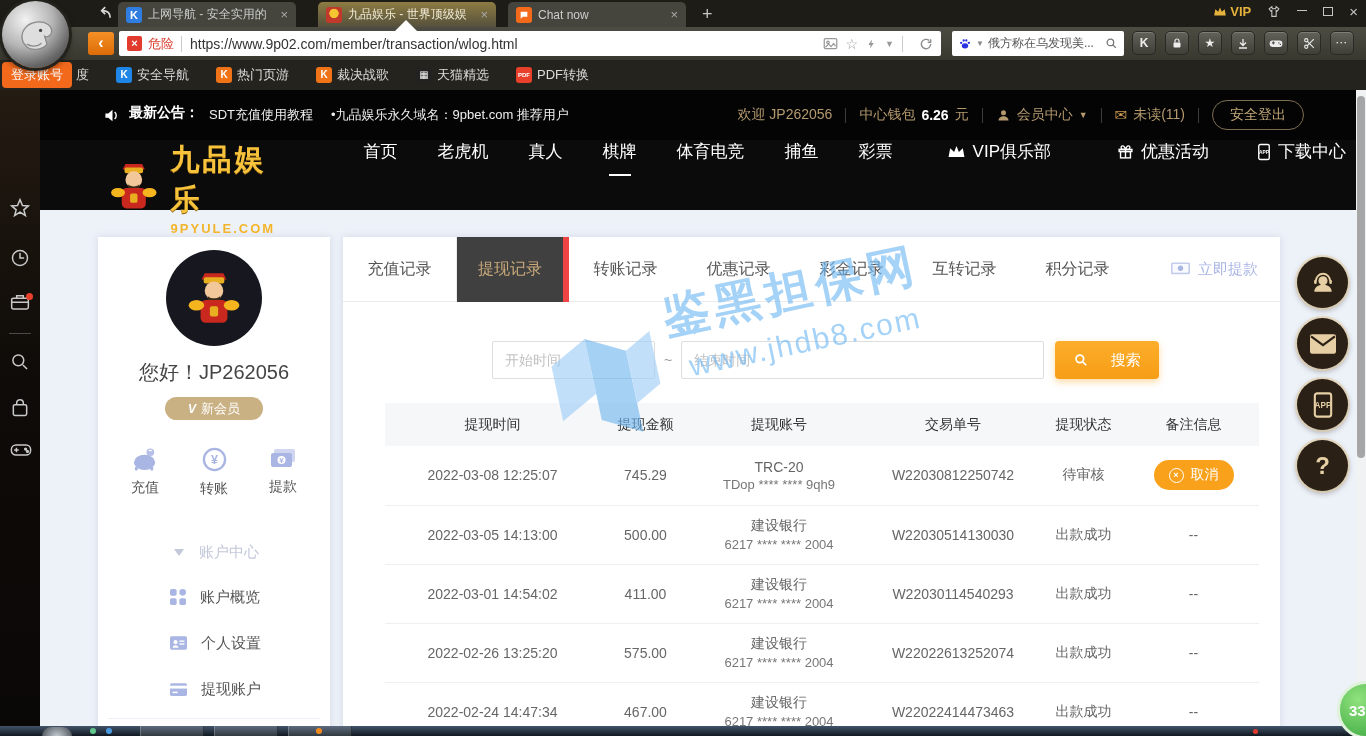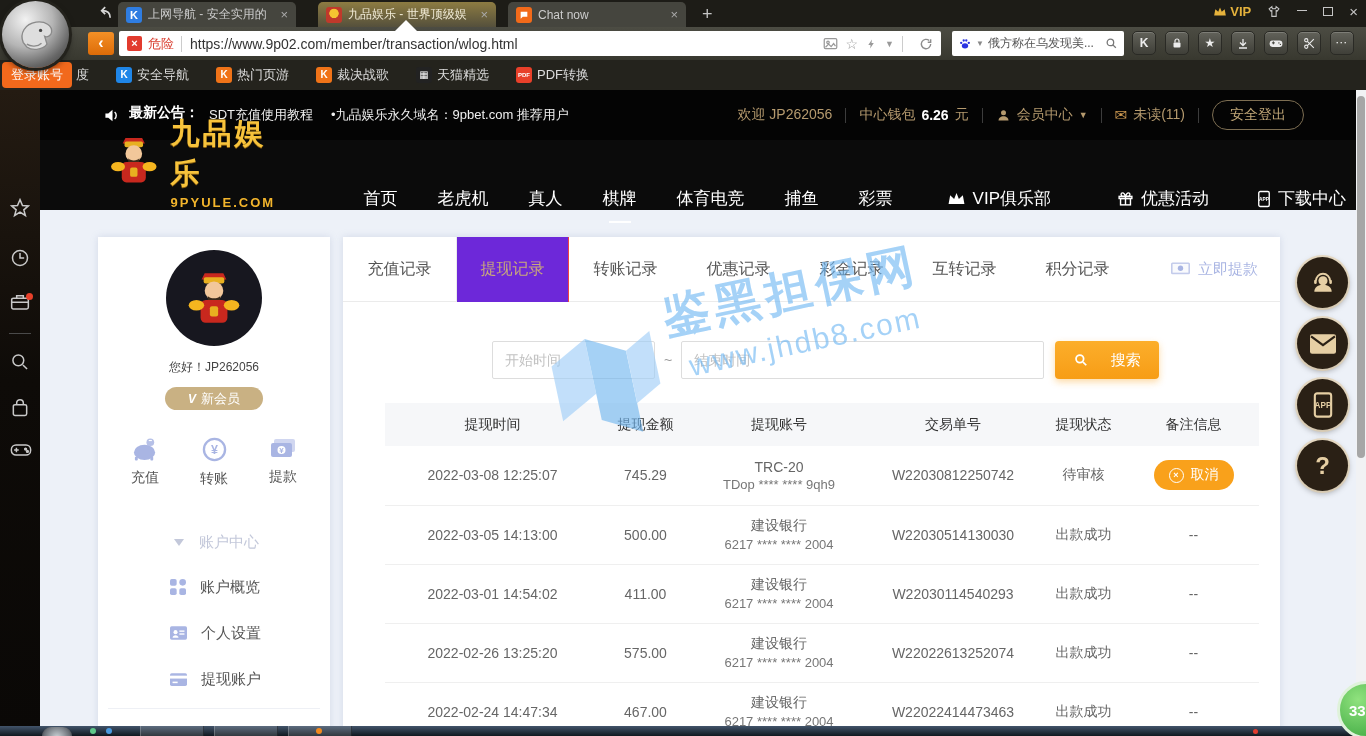--- a/index.html
+++ b/index.html
@@ -59,48 +59,48 @@
   .ann-item { margin-right:18px; color:#efefef; }
   .ann-right { margin-left:auto; margin-right:62px; display:flex; align-items:center; gap:13px; color:#b59a6e; font-size:14px; }
   .adiv { width:1px; height:15px; background:#3c3c3c; }
   .wallet b { color:#fff; font-weight:bold; }
   .annflex { display:flex; align-items:center; gap:6px; }
   .caret-s { font-size:9px; }
   .mailglyph { font-size:15px; color:#cf9b52; }
   .logoutbtn { padding:5px 17px; border:1px solid #7d6e52; border-radius:16px; color:#c2a878; font-size:14px; background:transparent; }
 
   
-  .siteheader { position:absolute; left:40px; top:140px; width:1326px; height:70px; background:#0b0b0b; display:flex; align-items:flex-end; z-index:2; }
+  .siteheader { position:absolute; left:40px; top:140px; width:1326px; height:70px; background:#0b0b0b; display:flex; align-items:flex-start; z-index:2; }
   .logo { margin-left:66px; display:flex; align-items:center; gap:9px; }
   .logotxt .t1 { font-size:29px; font-weight:bold; color:#f7c33c; letter-spacing:3px; text-shadow:0 1px 0 #8a5f0e; }
   .logotxt .t2 { font-size:13px; font-weight:bold; color:#f3b52c; letter-spacing:2px; margin-top:1px; }
   .nav { display:flex; align-items:center; margin-left:46px; }
   .nav-item { padding:0 20px; color:#fff; font-size:17px; position:relative; display:flex; align-items:center; gap:7px; white-space:nowrap; }
   .nav-item.underl::after { content:""; position:absolute; left:50%; transform:translateX(-50%); bottom:-13px; width:22px; height:2px; background:#fff; }
 
   
   .usercard { position:absolute; left:98px; top:237px; width:232px; bottom:0; background:#fff; box-shadow:0 0 7px rgba(140,155,190,.28); z-index:1; }
   .avatar { width:96px; height:96px; border-radius:50%; background:#17171f; margin:13px auto 0; display:flex; align-items:center; justify-content:center; }
-  .greet { text-align:center; font-size:12px; color:#444; margin-top:13px; }
+  .greet { text-align:center; font-size:20px; color:#444; margin-top:13px; }
   .vbadge { width:98px; height:23px; border-radius:12px; background:#c9b183; color:#fff; font-size:13px; margin:11px auto 0; display:flex; align-items:center; justify-content:center; gap:5px; }
   .vbadge .vmark { font-style:italic; font-weight:bold; font-size:12px; }
   .quick { display:flex; justify-content:space-between; padding:0 33px; margin-top:27px; }
   .qitem { display:flex; flex-direction:column; align-items:center; gap:8px; color:#555; font-size:14px; }
   .qitem svg { color:#a9b5e3; }
   .menu { margin-top:32px; }
   .menu-h { display:flex; align-items:center; gap:15px; padding-left:76px; height:44px; color:#c3c8da; font-size:15px; }
   .menu-i { display:flex; align-items:center; gap:14px; padding-left:72px; height:46px; color:#555; font-size:15px; }
   .menu-i svg { color:#a9b5e3; }
   .mdivider { border-top:1px solid #eef0f5; margin:6px 10px; }
 
   
   .records { position:absolute; left:343px; top:237px; width:937px; bottom:0; background:#fff; box-shadow:0 0 7px rgba(140,155,190,.28); z-index:1; }
   .tabsrow { height:65px; border-bottom:1px solid #ebebeb; display:flex; align-items:stretch; }
   .rtab { width:113px; display:flex; align-items:center; justify-content:center; font-size:16px; color:#555; }
-  .rtab.active { color:#c9a97a; border-left:1px solid #ebebeb; border-right:1px solid #ef4444; margin-bottom:-1px; background:#6d28d9;text-align:center; }
+  .rtab.active { color:#c9a97a; border-left:1px solid #ebebeb; border-right:6px solid #ef4444; margin-bottom:-1px; background:#404040;text-align:center; }
   .withdrawlink { margin-left:auto; margin-right:22px; display:flex; align-items:center; gap:8px; color:#a9b5e3; font-size:15px; }
   .searchrow { margin:39px 0 0 149px; display:flex; align-items:center; }
   .inp { height:38px; border:1px solid #ddd; border-radius:2px; padding:0 12px; font-size:14px; color:#333; outline:none; }
   .inp::placeholder { color:#c2c2c2; }
   .inp.start { width:163px; } .inp.end { width:363px; }
   .tilde { margin:0 9px; color:#999; font-size:14px; }
   .btnsearch { margin-left:11px; width:104px; height:38px; border:none; border-radius:4px; background:linear-gradient(180deg,#fcae2b,#f79d16); color:#fff; font-size:15px; display:flex; align-items:center; justify-content:center; gap:23px; box-shadow:0 3px 7px rgba(249,160,27,.38); }
   table.rec { margin:24px 0 0 42px; width:874px; border-collapse:collapse; font-size:14px; table-layout:fixed; }
   table.rec th { background:#f6f7f9; height:43px; color:#333; font-weight:normal; text-align:center; }
   table.rec td { height:59px; text-align:center; color:#666; border-bottom:1px solid #efefef; }

